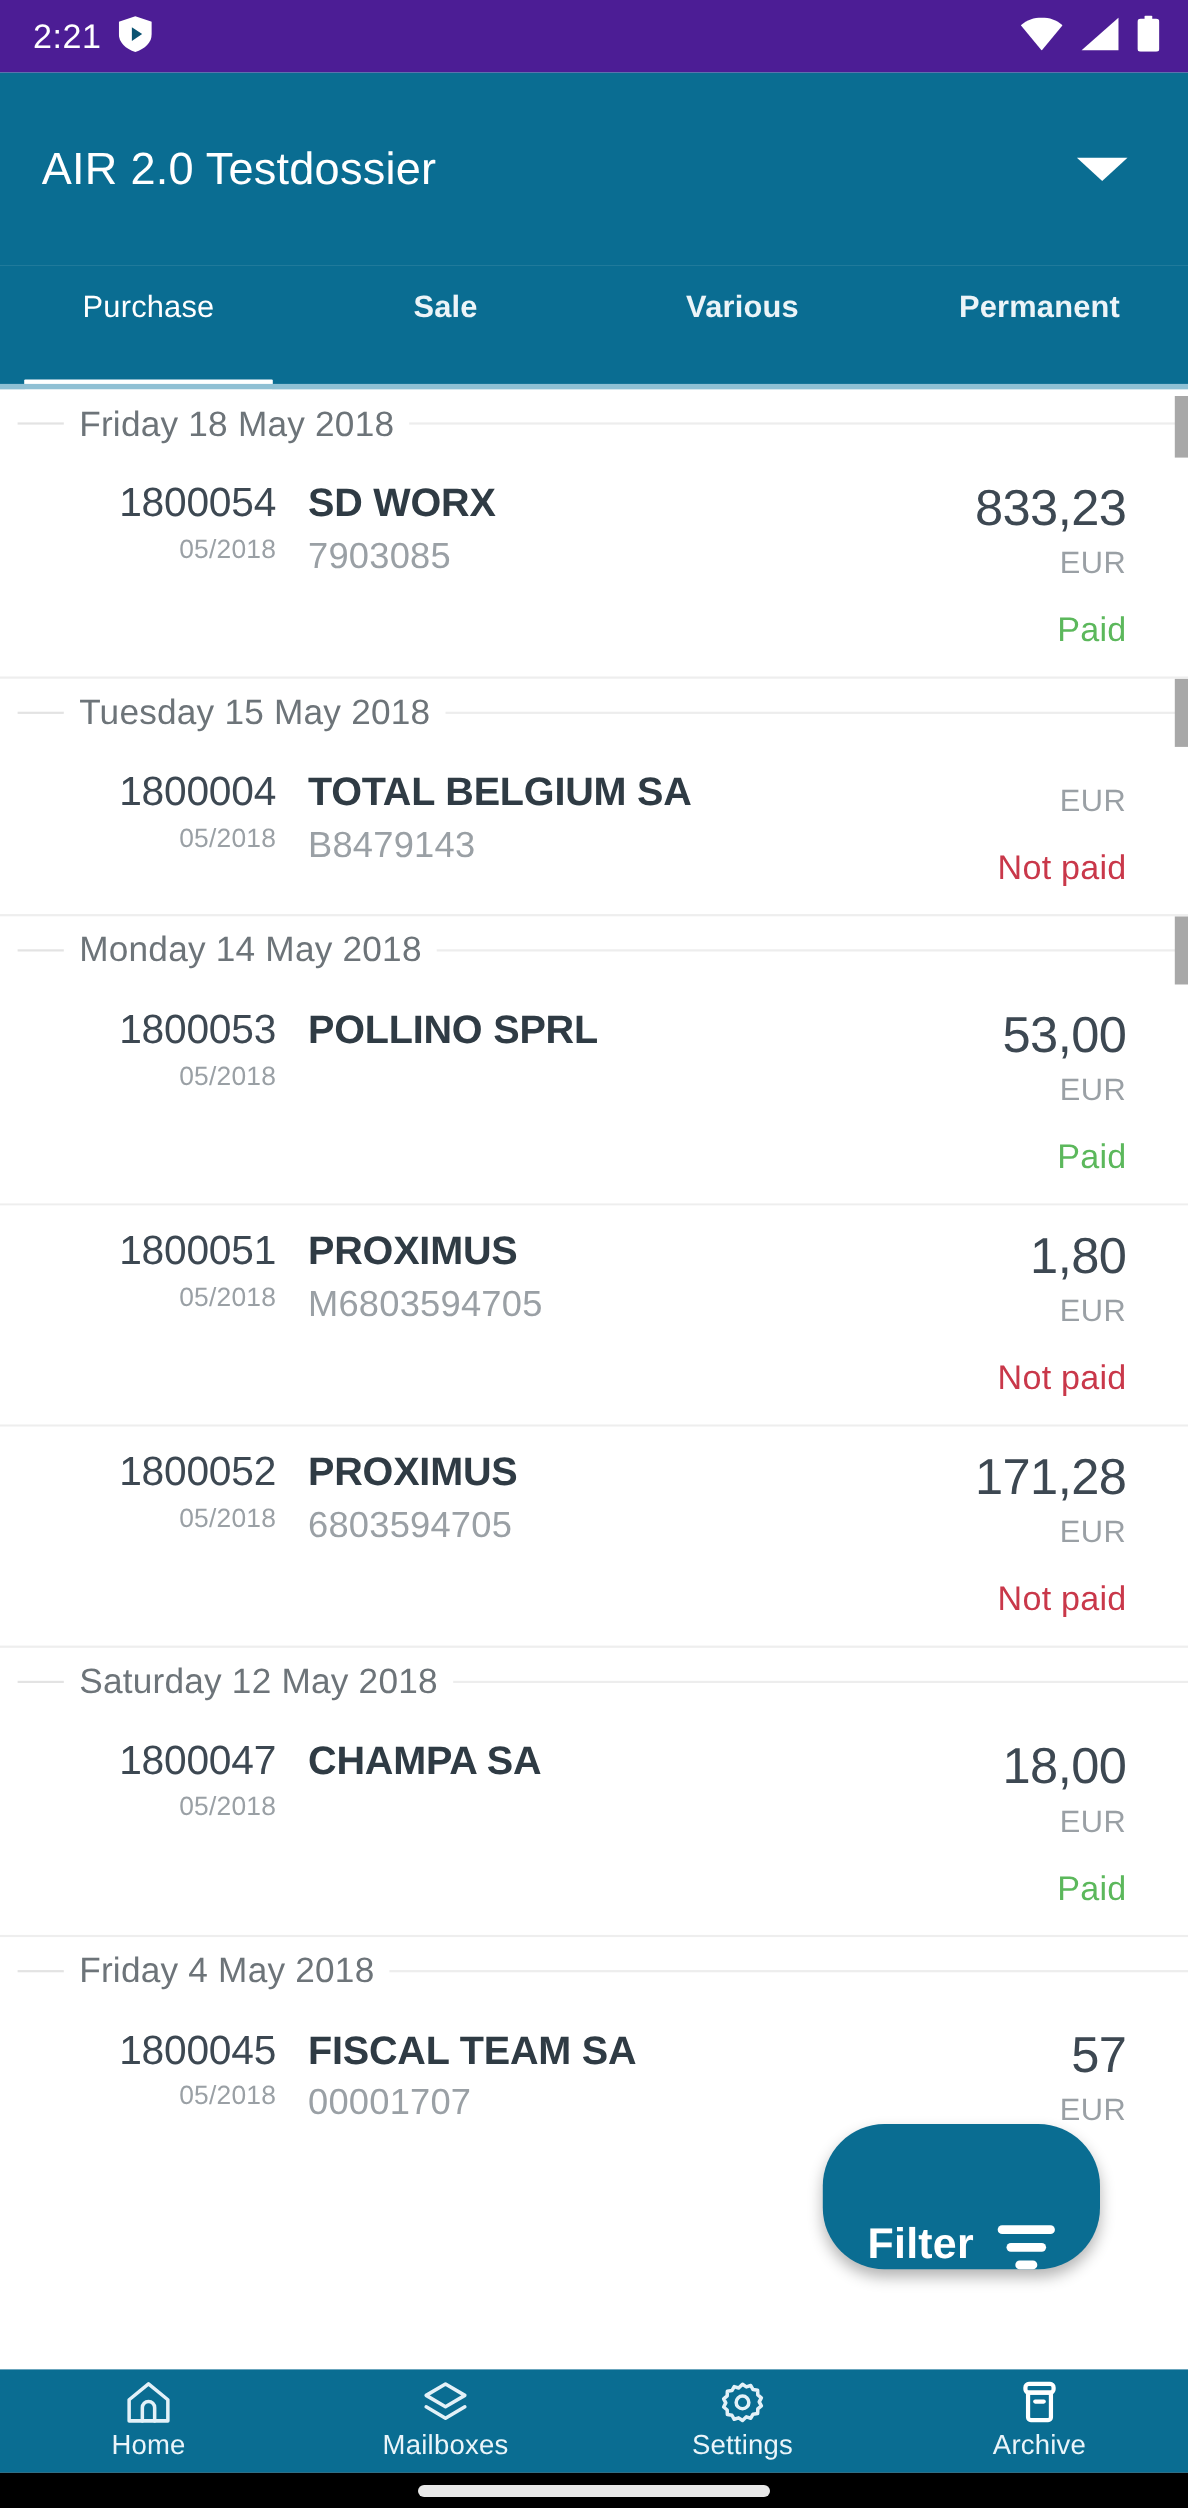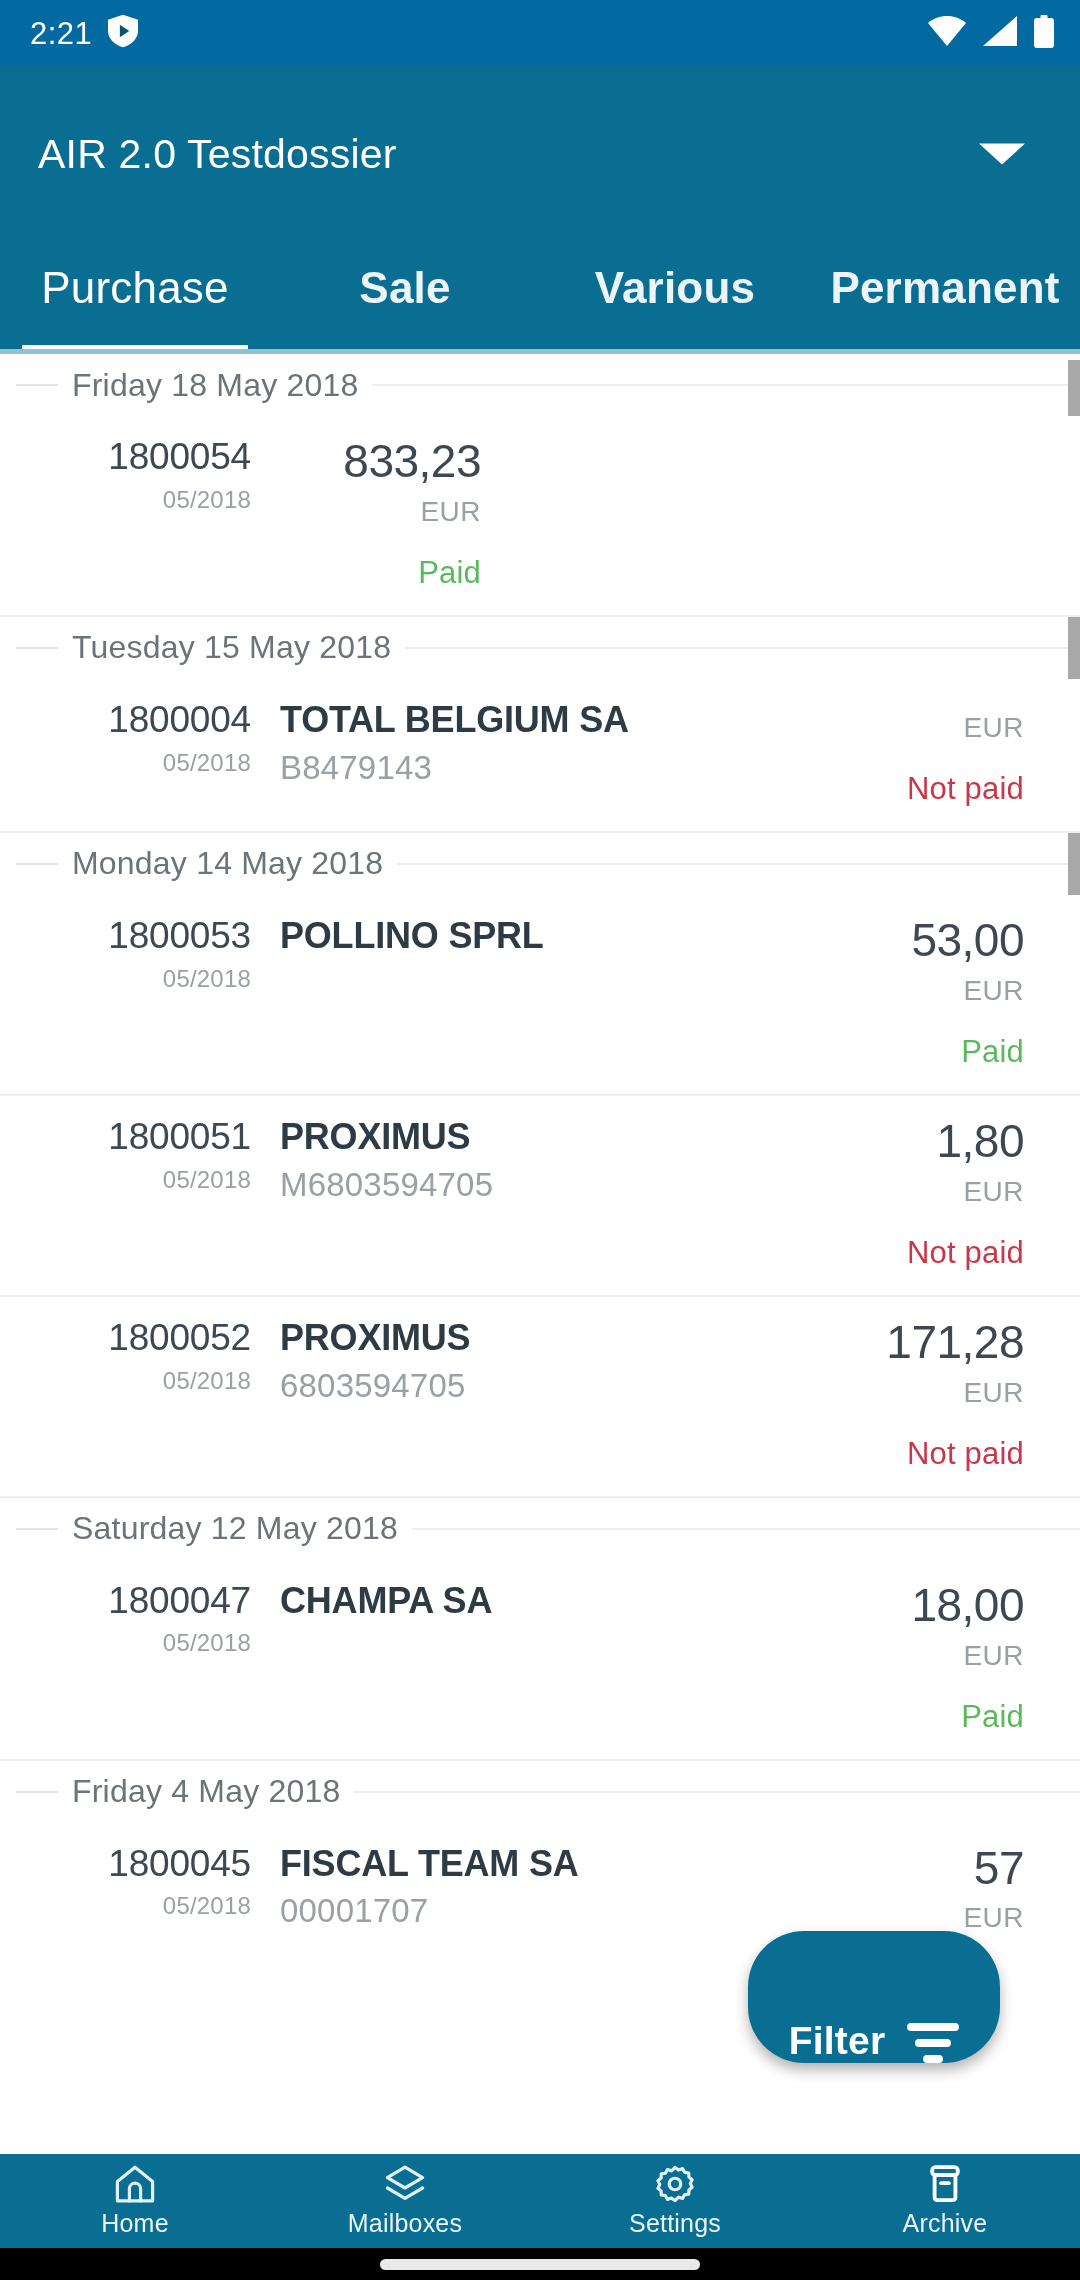--- a/index.html
+++ b/index.html
@@ -7,21 +7,21 @@
     width:1080px; height:2280px;
     background:#000;
     font-family:"Liberation Sans", sans-serif;
     overflow:hidden;
   }
   .phone { position:relative; width:1080px; height:2280px; background:#ffffff; }
 
   
   .statusbar{
     position:absolute; top:0; left:0; width:1080px; height:66px;
-    background:#0369a1; display:flex; align-items:center;
+    background:#4c1d95; display:flex; align-items:center;
     padding:0 26px 0 30px; color:#fff;
   }
   .sb-time{ font-size:31px; letter-spacing:.5px; font-weight:400; line-height:1; }
   .sb-left-icons{ display:flex; align-items:center; margin-left:16px; }
   .sb-spacer{ flex:1 1 auto; }
   .sb-right-icons{ display:flex; align-items:center; gap:17px; }
 
   
   .appbar{
     position:absolute; top:66px; left:0; width:1080px; height:175px;
@@ -40,21 +40,21 @@
     border-top:21px solid #ffffff;
     cursor:pointer;
   }
 
   
   .tabs{
     position:absolute; top:241px; left:0; width:1080px; height:113px;
     background:#0a6d92; display:flex; align-items:flex-start;
   }
   .tab{
-    flex:1 1 0; text-align:center; color:#ffffff; font-size:44px;
+    flex:1 1 0; text-align:center; color:#ffffff; font-size:28px;
     padding-top:22px; position:relative; height:113px; cursor:pointer;
     letter-spacing:.2px;
   }
   .tab.inactive{ color:#ecf4f8;font-weight:bold; }
   .tab .tabunderline{
     position:absolute; bottom:0; left:8%; width:84%; height:9px;
     background:#ffffff; border-radius:1px;
   }
   .tabs-bottomline{
     position:absolute; top:349px; left:0; width:1080px; height:5px;
@@ -202,20 +202,24 @@
   <div class="datehead">
         <span class="dline-l"></span>
         <span class="dtxt">Friday 18 May 2018</span>
         <span class="dline-r"></span>
       </div>
       <div class="row">
         <div class="col-num">
           <div class="docno">1800054</div>
           <div class="docper">05/2018</div>
         </div>
+        <div class="col-mid">
+          <div class="party">SD WORX</div>
+          <div class="ref">7903085</div>
+        </div>
         <div class="col-amt">
           <div class="amount">833,23</div>
           <div class="curr">EUR</div>
           <div class="status paid">Paid</div>
         </div>
       </div>
       <div class="datehead">
         <span class="dline-l"></span>
         <span class="dtxt">Tuesday 15 May 2018</span>
         <span class="dline-r"></span>

